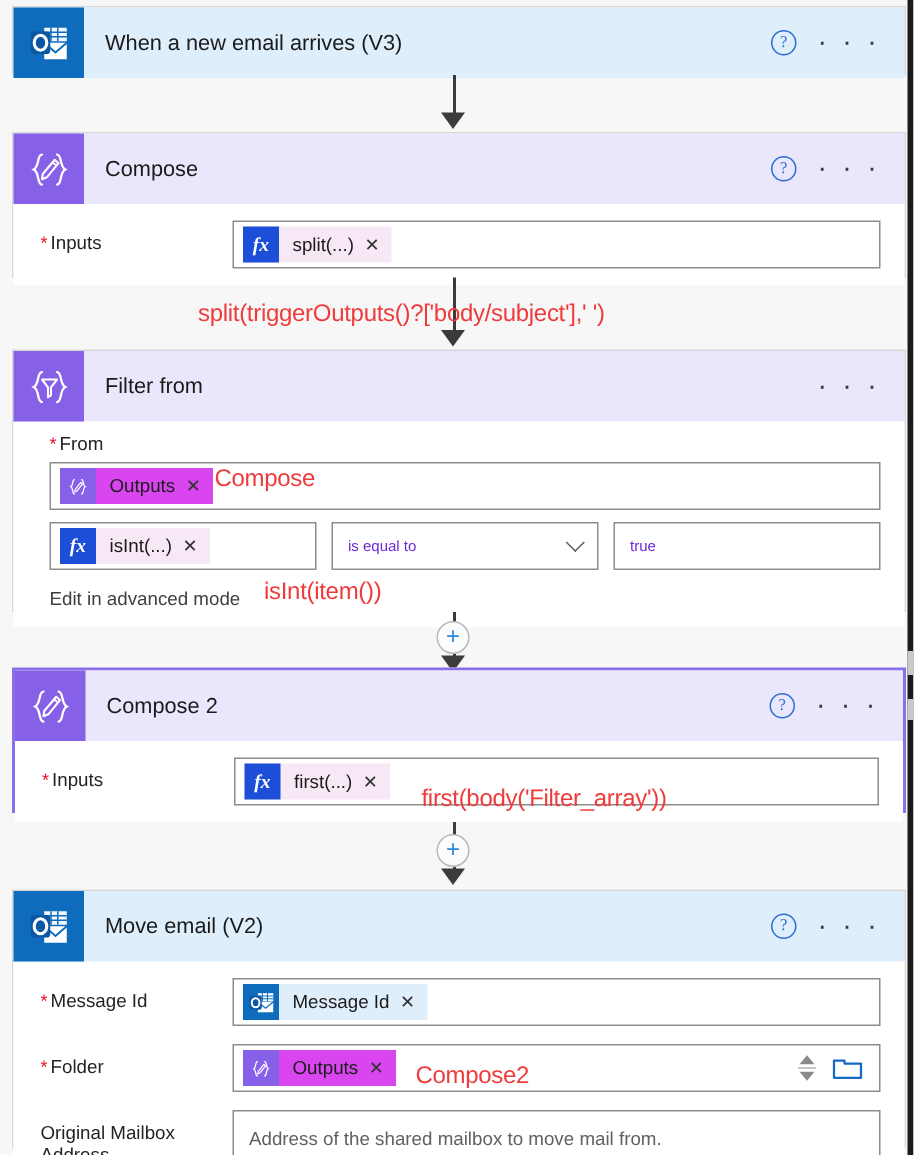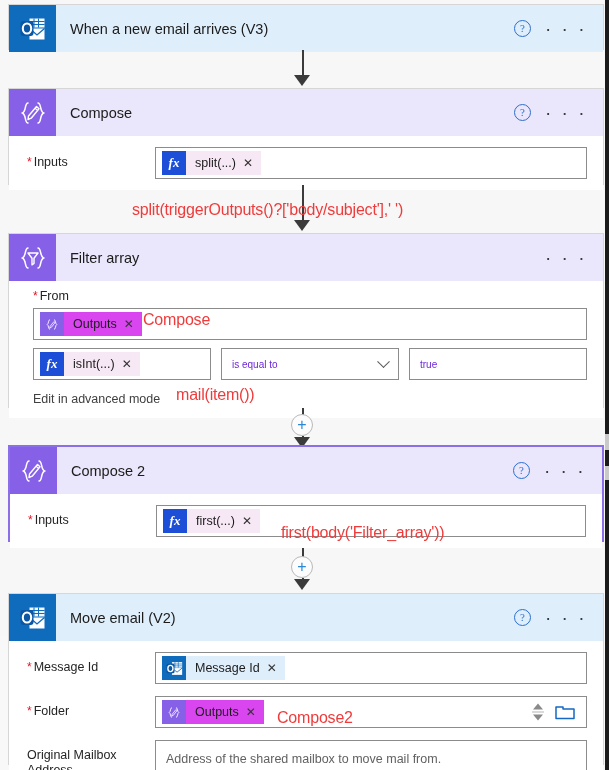--- a/index.html
+++ b/index.html
@@ -240,21 +240,21 @@
 
   <div class="card" style="top:233px;height:175px;">
     <div class="card-header hdr-compose">
       <div class="icon-tile tile-purple">
         <svg width="30" height="24" viewBox="0 0 30 24">
           <path d="M10 2 C6.5 2 8.5 10 4.5 12 C8.5 14 6.5 22 10 22" fill="none" stroke="#fff" stroke-width="1.5" stroke-linecap="round"></path>
           <path d="M20 2 C23.5 2 21.5 10 25.5 12 C21.5 14 23.5 22 20 22" fill="none" stroke="#fff" stroke-width="1.5" stroke-linecap="round"></path>
           <path d="M10 7 H20 L16 12.2 V17.5 L14 18.8 V12.2 Z" fill="none" stroke="#fff" stroke-width="1.4" stroke-linejoin="round"></path>
         </svg>
       </div>
-      <div class="card-title">Filter array</div>
+      <div class="card-title">Filter from</div>
       <div class="hdr-actions">
         <div class="ellipsis">· · ·</div>
       </div>
     </div>
     <div class="card-body">
       <div style="padding:8px 16px 0 24px;">
         <div class="field-label req" style="width:auto;padding-top:0;font-size:12.5px;">From</div>
       </div>
       <div style="padding:4px 16px 8px 24px;">
         <div class="input-box">
@@ -288,21 +288,21 @@
           <span class="cond-text">true</span>
         </div>
       </div>
 
       <a class="adv-link">Edit in advanced mode</a>
     </div>
   </div>
 
   <div class="annot" style="left:143px;top:311px;">Compose</div>
 
-  <div class="annot" style="left:176px;top:386px;">mail(item())</div>
+  <div class="annot" style="left:176px;top:386px;">isInt(item())</div>
 
   <div class="connector" style="top:408px;height:40px;">
     <div class="conn-line" style="top:0;height:7px;"></div>
     <div class="plus-circle" style="top:6px;">+</div>
     <div class="conn-line" style="top:28px;height:3px;"></div>
     <div class="arrow-head" style="top:29px;"></div>
   </div>
 
   <div class="card selected" style="top:445px;height:97px;">
     <div class="card-header hdr-compose">

